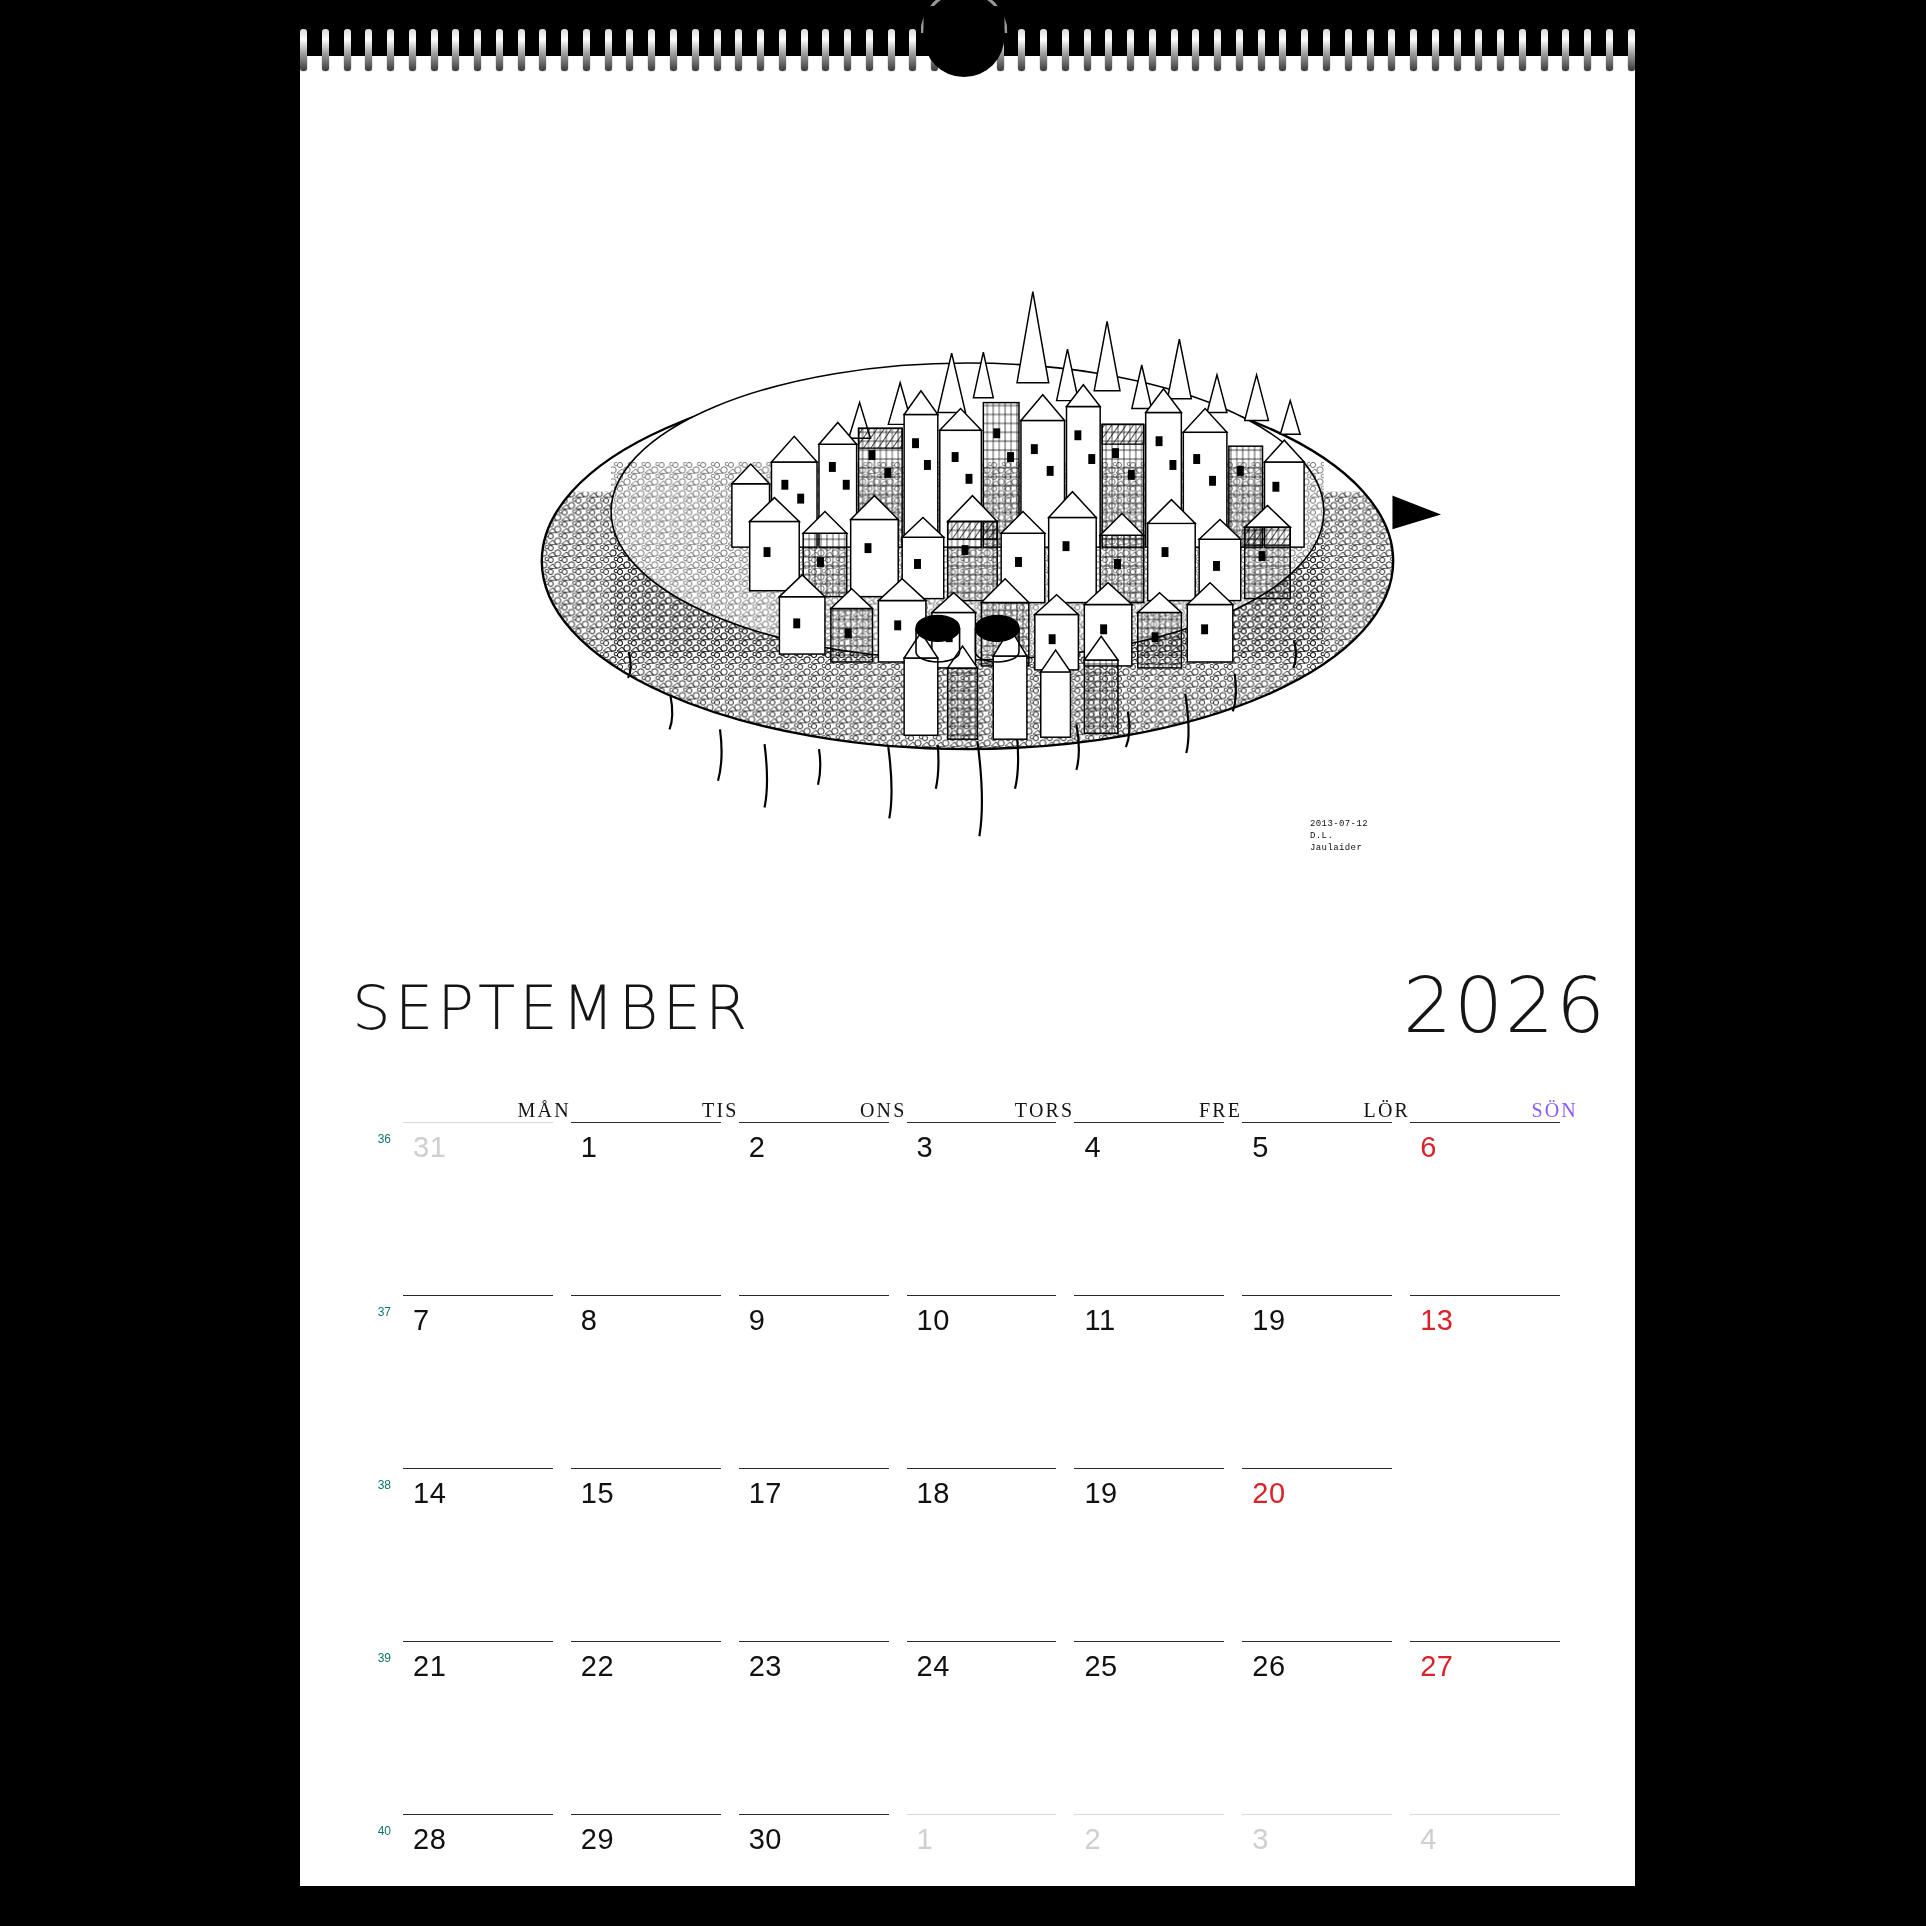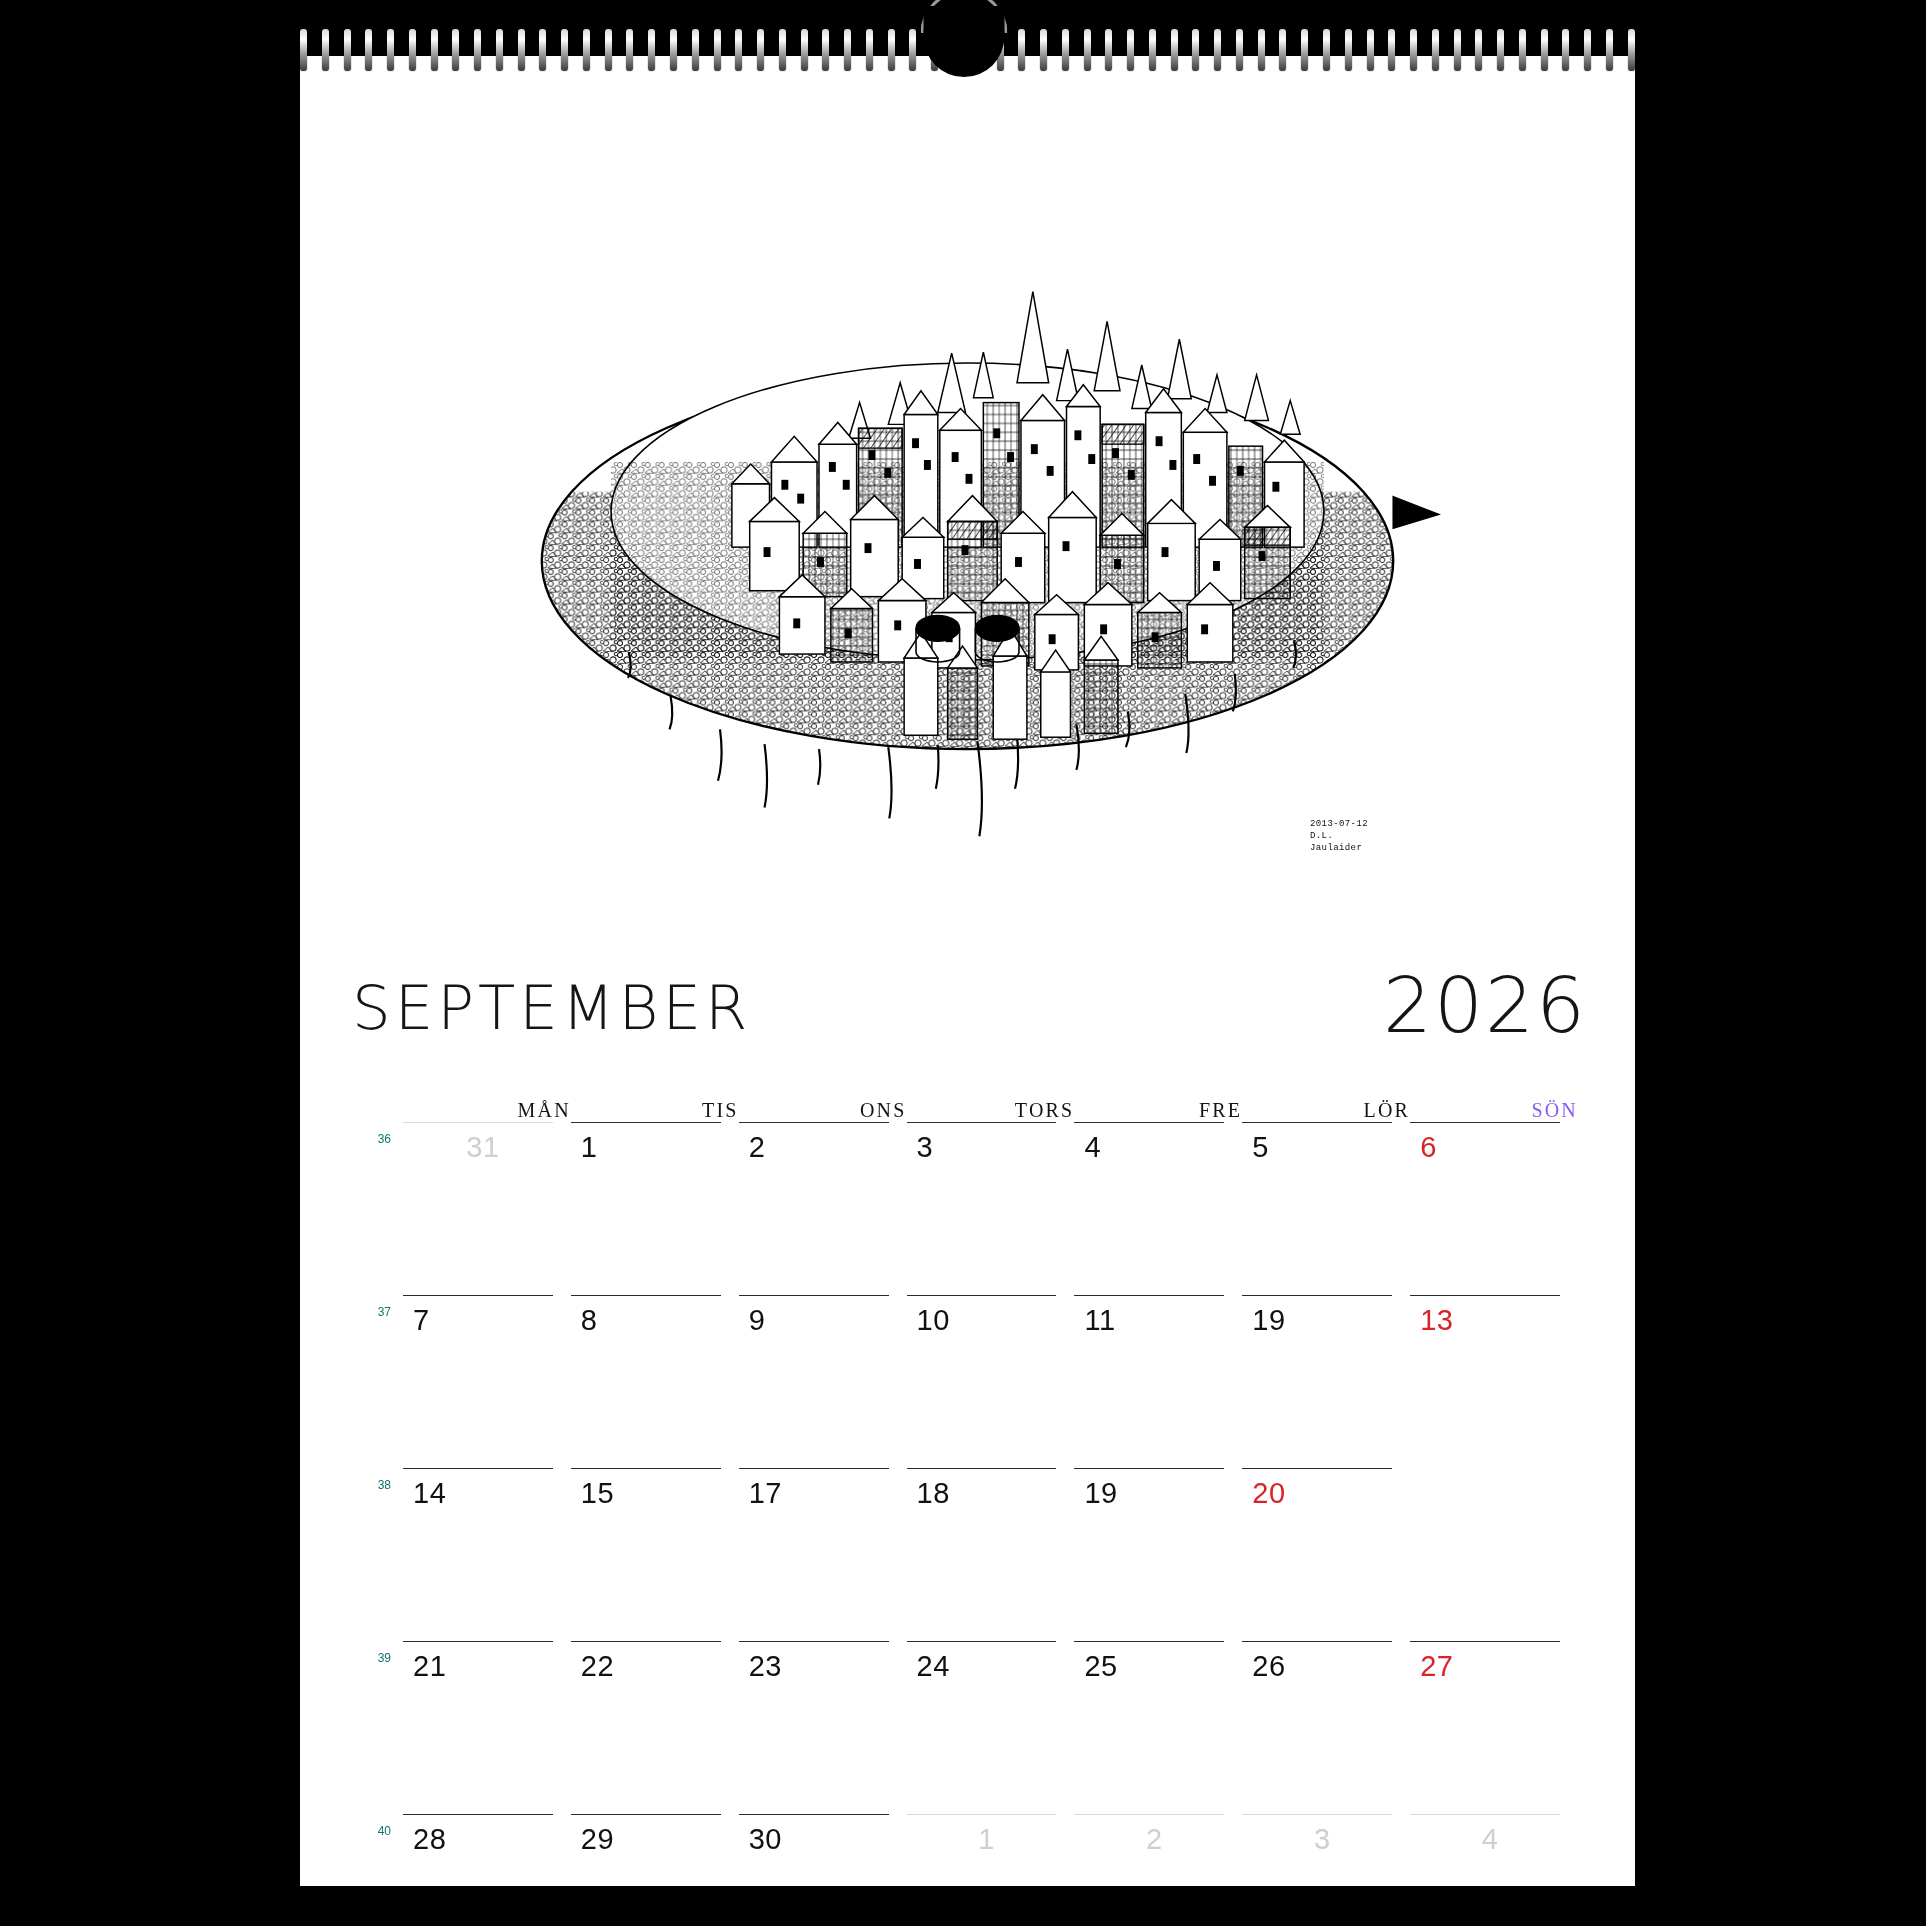--- a/index.html
+++ b/index.html
@@ -89,20 +89,21 @@
     line-height: 1.35;
     letter-spacing: 0.4px;
   }
   
   #heading {
     position: absolute;
     left: 0;
     top: 921px;
     width: 1335px;
     height: 119px;
+    padding-left: 20px;
   }
   #month-name {
     position: absolute;
     left: 52px;
     top: 0;
     font-family: "DejaVu Sans", sans-serif;
     font-weight: 300;
     font-size: 61px;
     letter-spacing: 4px;
     color: #151515;
@@ -161,21 +162,21 @@
   }
   .week-row:first-of-type .daycell { border-top-width: 1.6px; }
   .daynum {
     font-size: 29px;
     color: #111111;
     font-family: "Liberation Sans", sans-serif;
     letter-spacing: 0.5px;
   }
   .daynum.sun { color: #d8232a; }
   .daynum.out { color: #cfcfcf; }
-  .daycell.out { border-top-color: #d9d9d9; text-align: center; }
+  .daycell.out { border-top-color: #d9d9d9; }
 </style>
 </head>
 <body>
 
 <div id="stage">
 
   <div id="page">
 
     <div id="artwork">
       <svg id="art-svg" width="1089" height="693" viewBox="0 0 1100 700">

